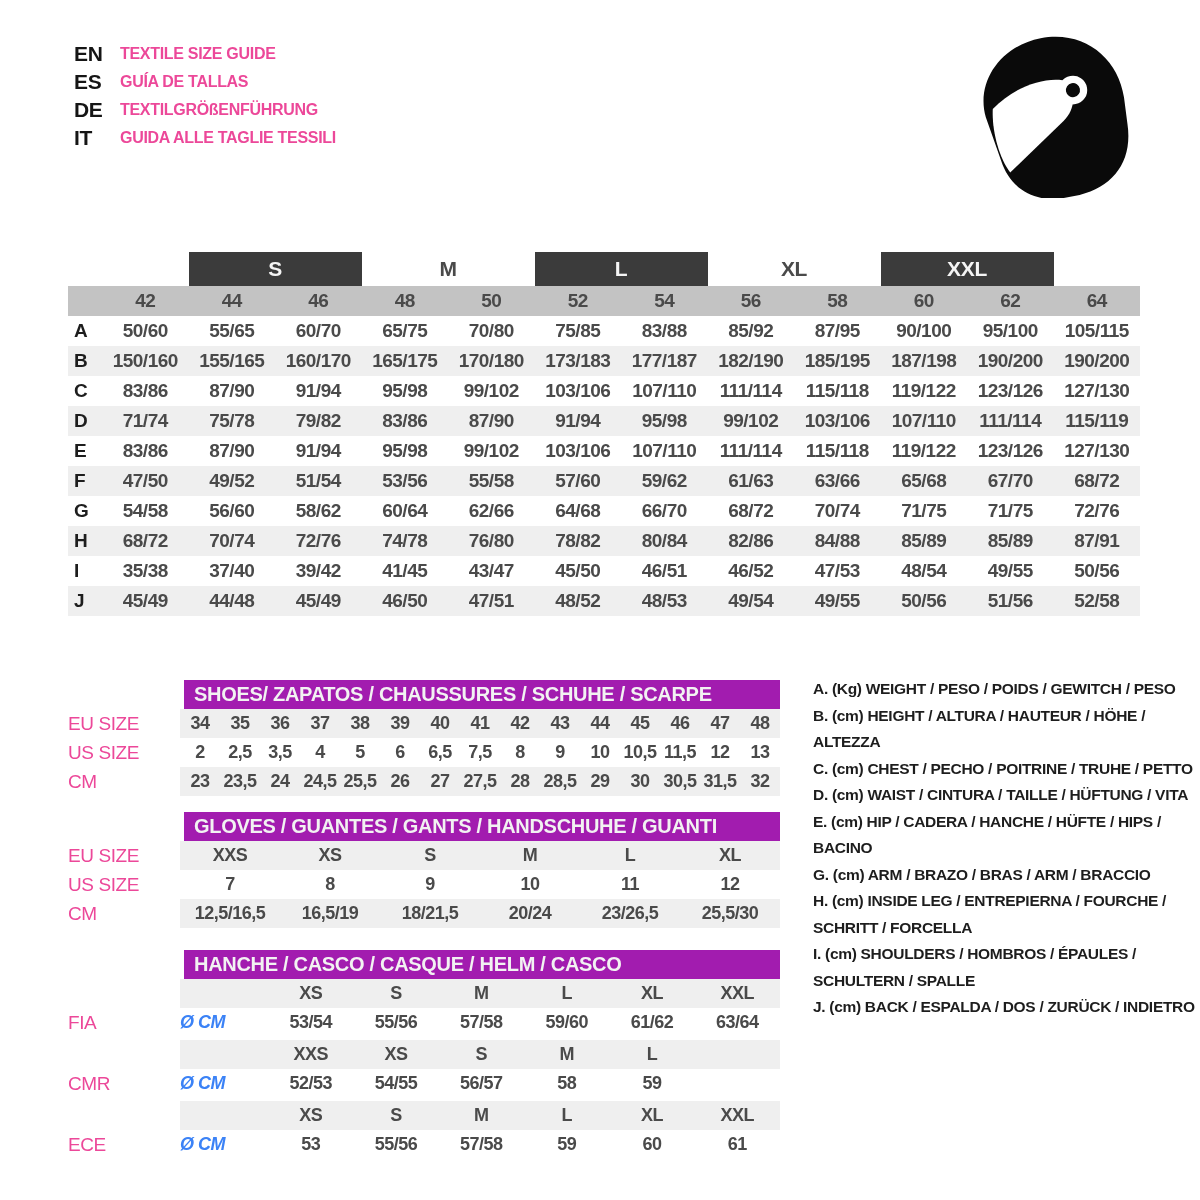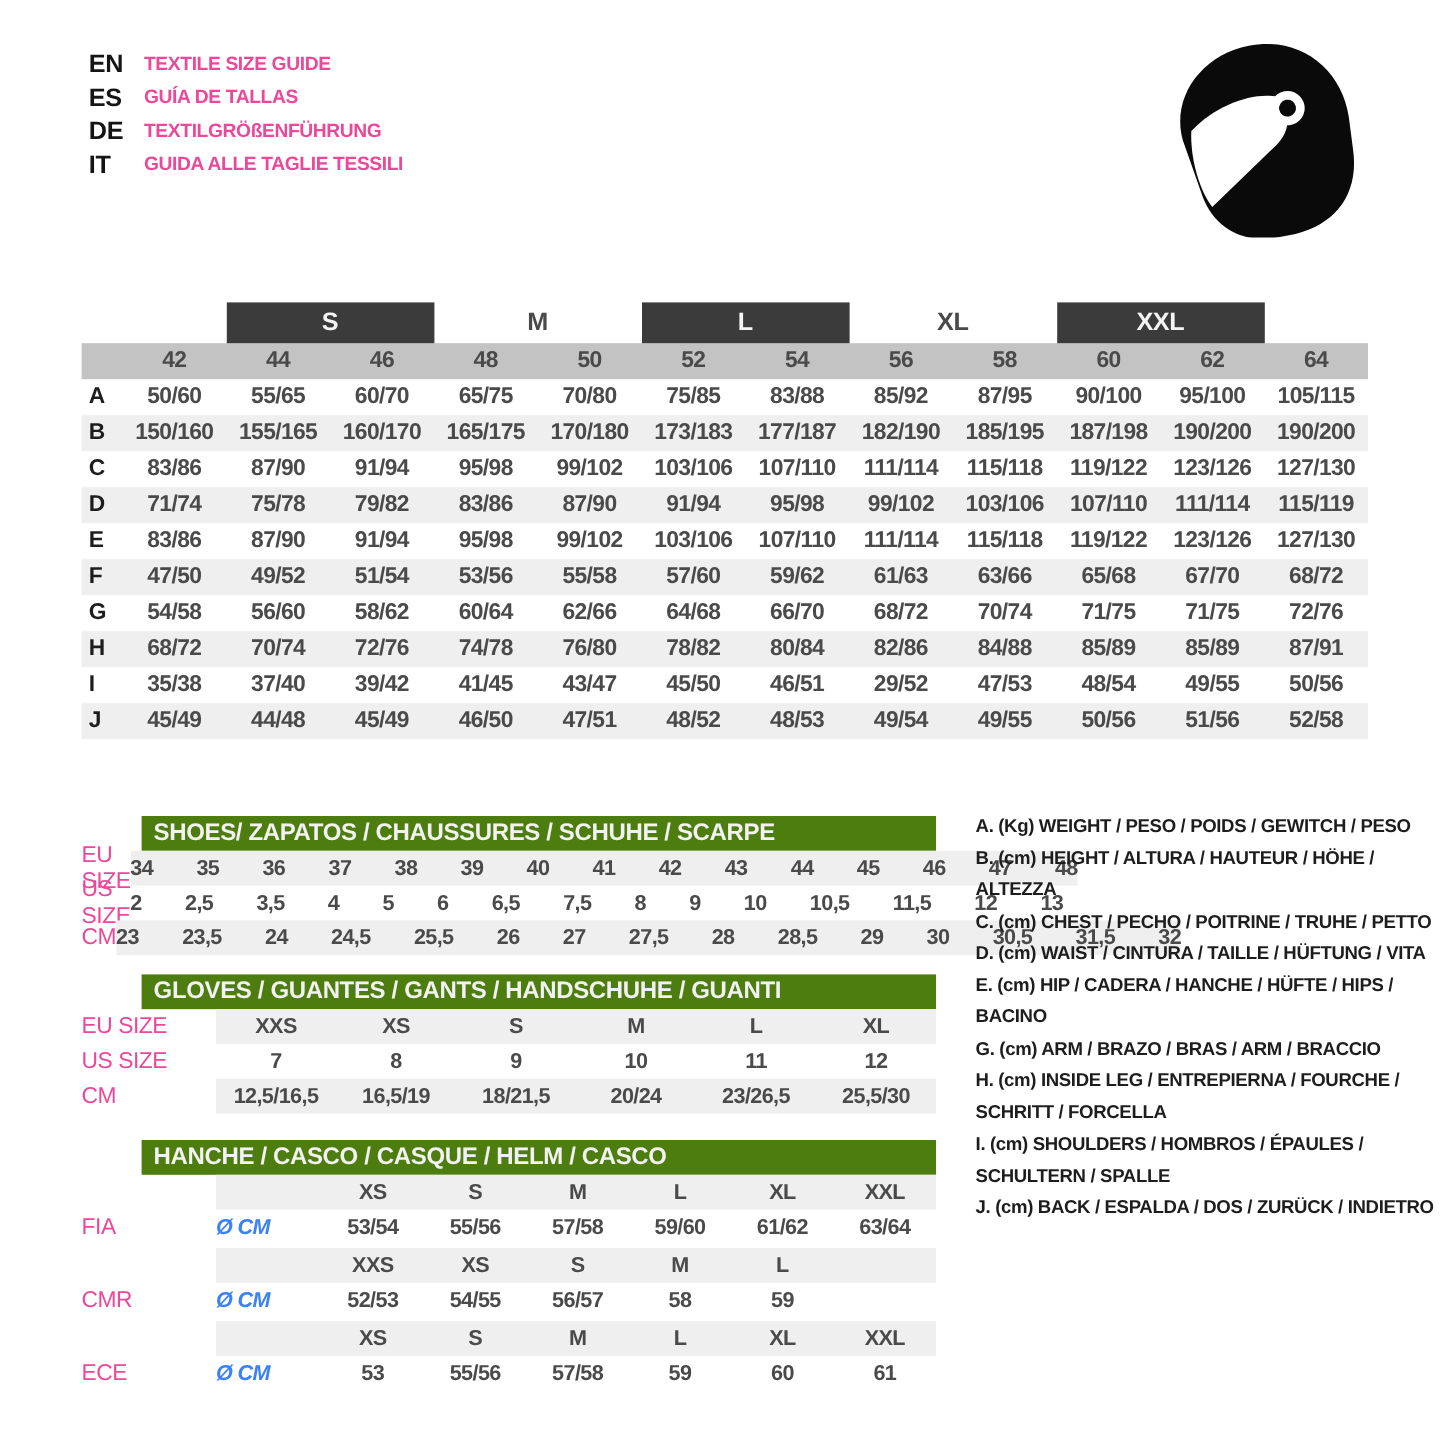--- a/index.html
+++ b/index.html
@@ -23,31 +23,31 @@
            font-weight:700; font-size:21px; color:#4a4a4a; letter-spacing:-0.3px; }
   .gcell.dark { background:#3b3b3b; color:#f4f4f4; }
   .trow.numrow { background:#c3c3c3; }
   .cell { display:flex; align-items:center; justify-content:center;
           font-weight:700; font-size:19px; color:#4a4a4a; letter-spacing:-0.5px; white-space:nowrap; }
   .cell.rowlabel { color:#1d1d1d; justify-content:flex-start; padding-left:6px; }
   .trow.stripe { background:#efefef; }
 
   
   .ltable { position:absolute; left:68px; width:712px; }
-  .bar { margin-left:50px; background:#4d7c0f; color:#f2f2f2; height:29px;
+  .bar { margin-left:116px; background:#a21caf; color:#f2f2f2; height:29px;
          display:flex; align-items:center; padding-left:10px; box-sizing:border-box;
          font-weight:700; font-size:20px; letter-spacing:-0.3px; }
   .frow { display:flex; height:29px; }
   .frow .rlabel { width:112px; display:flex; align-items:center;
                   font-weight:400; font-size:19px; color:#ec4899; letter-spacing:-0.4px; }
   .frow .vals { flex:1; display:grid; align-items:center; }
   .frow.shaded .vals { background:#efefef; }
   .vcell { text-align:center; font-weight:700; font-size:18px; color:#4a4a4a;
            letter-spacing:-0.5px; white-space:nowrap; }
-  .shoes-vals { grid-template-columns:repeat(15,1fr);gap:36px; }
+  .shoes-vals { grid-template-columns:repeat(15,1fr); }
   .gloves-vals { grid-template-columns:repeat(6,1fr); }
   .helm-vals { grid-template-columns:88px repeat(6,1fr); }
   .vcell.unit { text-align:left; color:#3b82f6;font-style:italic; }
   .sect-gap { height:3px; }
 
   
   .legend { position:absolute; left:800px; top:676px; width:396px;margin-left:13px; }
   .legend-item { font-weight:700; font-size:15.5px; line-height:26.5px;
                  color:#1d1d1d; letter-spacing:-0.3px; }
 </style>
@@ -231,21 +231,21 @@
       </div>
       <div class="trow">
         <div class="cell rowlabel">I</div>
         <div class="cell">35/38</div>
         <div class="cell">37/40</div>
         <div class="cell">39/42</div>
         <div class="cell">41/45</div>
         <div class="cell">43/47</div>
         <div class="cell">45/50</div>
         <div class="cell">46/51</div>
-        <div class="cell">29/52</div>
+        <div class="cell">46/52</div>
         <div class="cell">47/53</div>
         <div class="cell">48/54</div>
         <div class="cell">49/55</div>
         <div class="cell">50/56</div>
       </div>
       <div class="trow stripe">
         <div class="cell rowlabel">J</div>
         <div class="cell">45/49</div>
         <div class="cell">44/48</div>
         <div class="cell">45/49</div>

